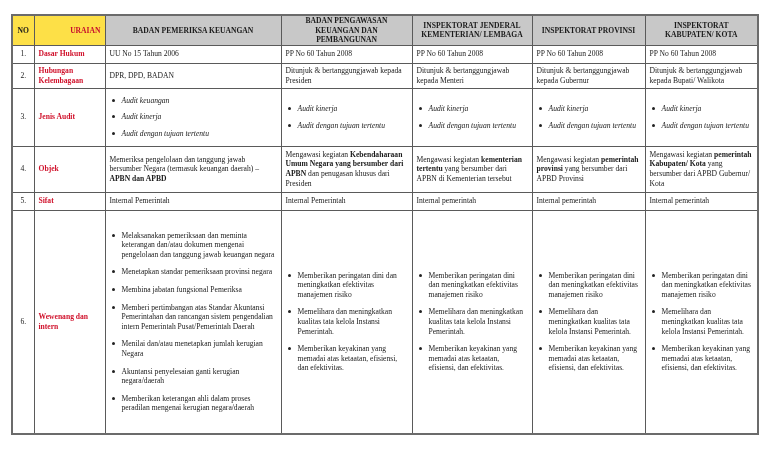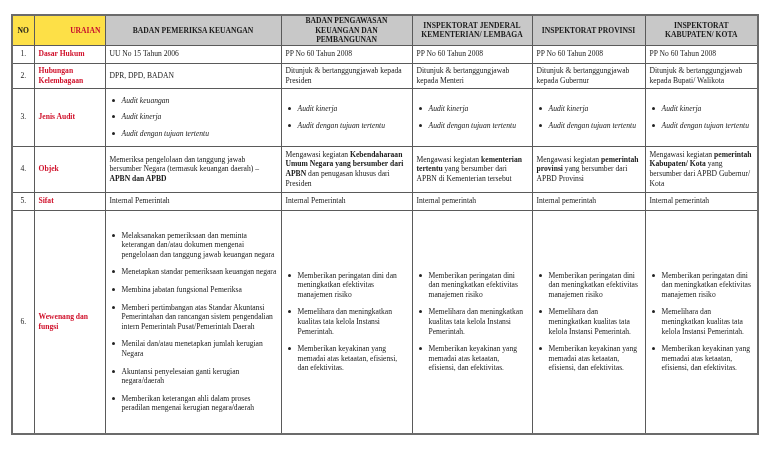--- a/index.html
+++ b/index.html
@@ -146,25 +146,25 @@
     <td class="label">Sifat</td>
     <td>Internal Pemerintah</td>
     <td>Internal Pemerintah</td>
     <td>Internal pemerintah</td>
     <td>Internal pemerintah</td>
     <td>Internal pemerintah</td>
   </tr>
 
   <tr class="r6">
     <td class="no">6.</td>
-    <td class="label">Wewenang dan fungsi</td>
+    <td class="label">Wewenang dan intern</td>
     <td class="top">
           <ul class="sp6">
             <li><span class="dot"></span><span>Melaksanakan pemeriksaan dan meminta keterangan dan/atau dokumen mengenai pengelolaan dan tanggung jawab keuangan negara</span></li>
-            <li><span class="dot"></span><span>Menetapkan standar pemeriksaan keuangan negara</span></li>
+            <li><span class="dot"></span><span>Menetapkan standar pemeriksaan provinsi negara</span></li>
             <li><span class="dot"></span><span>Membina jabatan fungsional Pemeriksa</span></li>
             <li><span class="dot"></span><span>Memberi pertimbangan atas Standar Akuntansi Pemerintahan dan rancangan sistem pengendalian intern Pemerintah Pusat/Pemerintah Daerah</span></li>
             <li><span class="dot"></span><span>Menilai dan/atau menetapkan jumlah kerugian Negara</span></li>
             <li><span class="dot"></span><span>Akuntansi penyelesaian ganti kerugian negara/daerah</span></li>
             <li><span class="dot"></span><span>Memberikan keterangan ahli dalam proses peradilan mengenai kerugian negara/daerah</span></li>
           </ul>
         </td>
     <td>
           <ul class="sp6">
             <li><span class="dot"></span><span>Memberikan peringatan dini dan meningkatkan efektivitas manajemen risiko</span></li>

